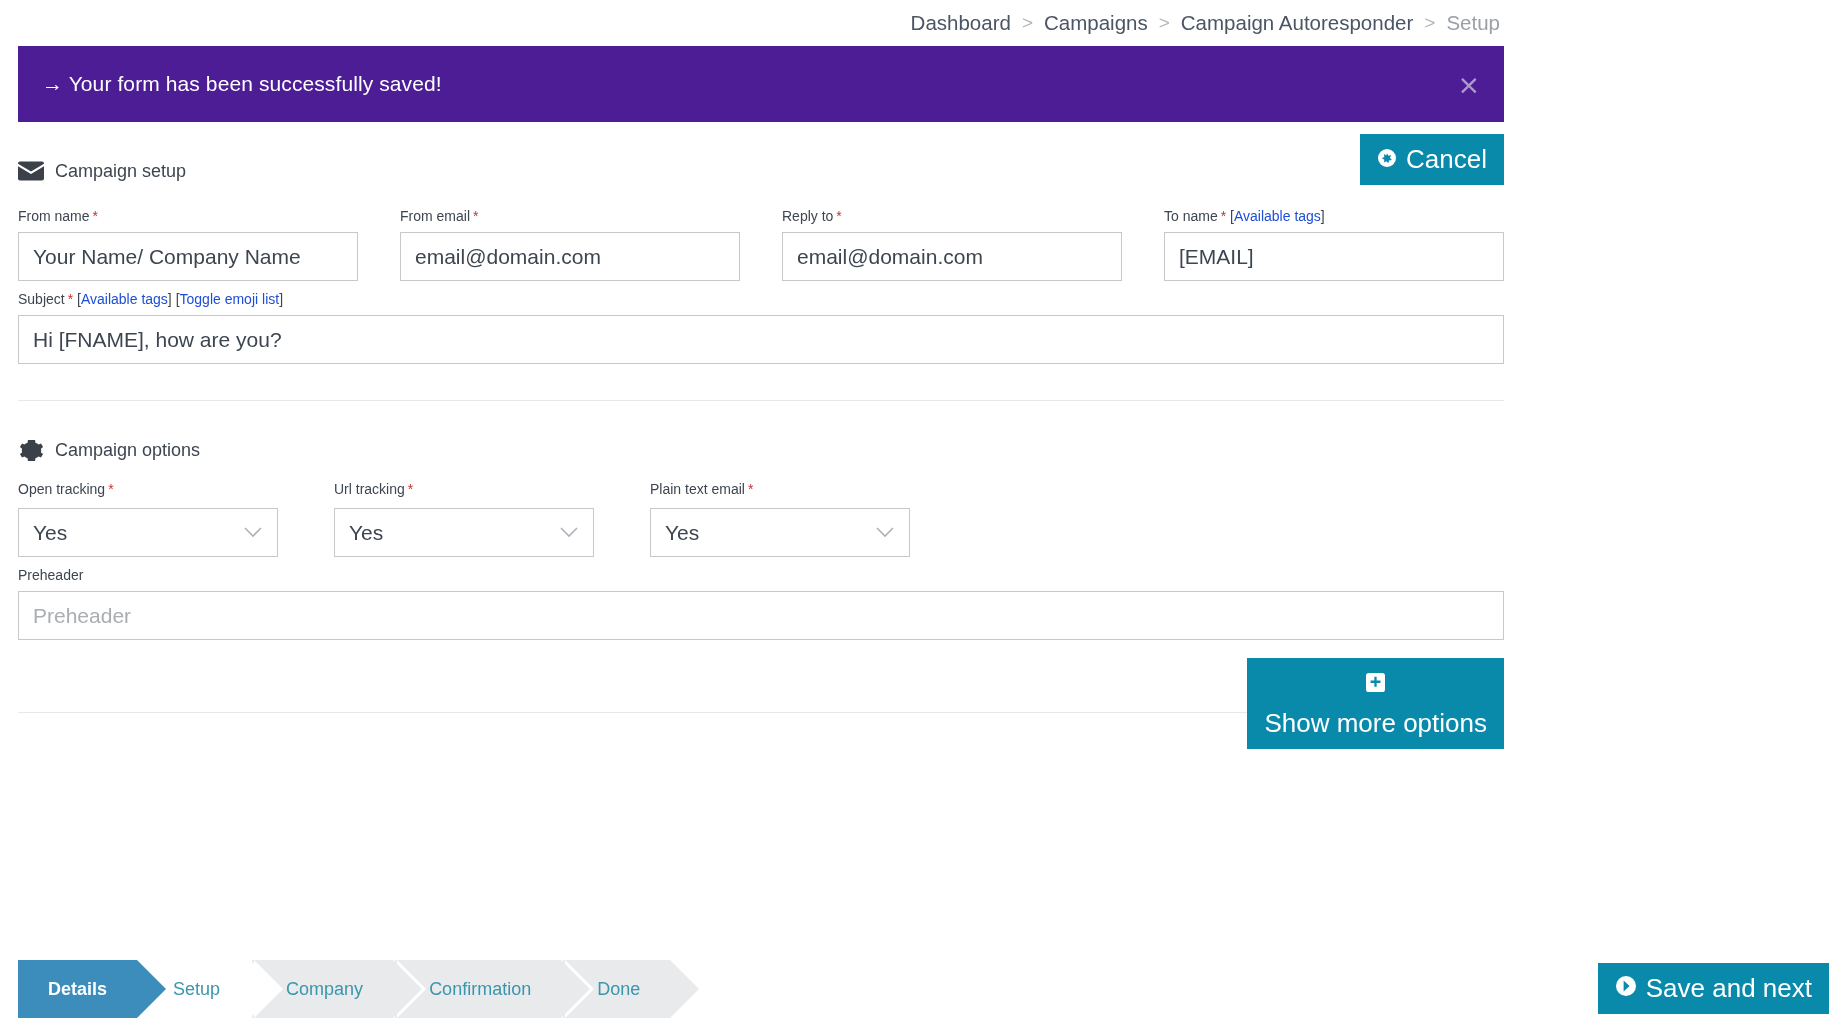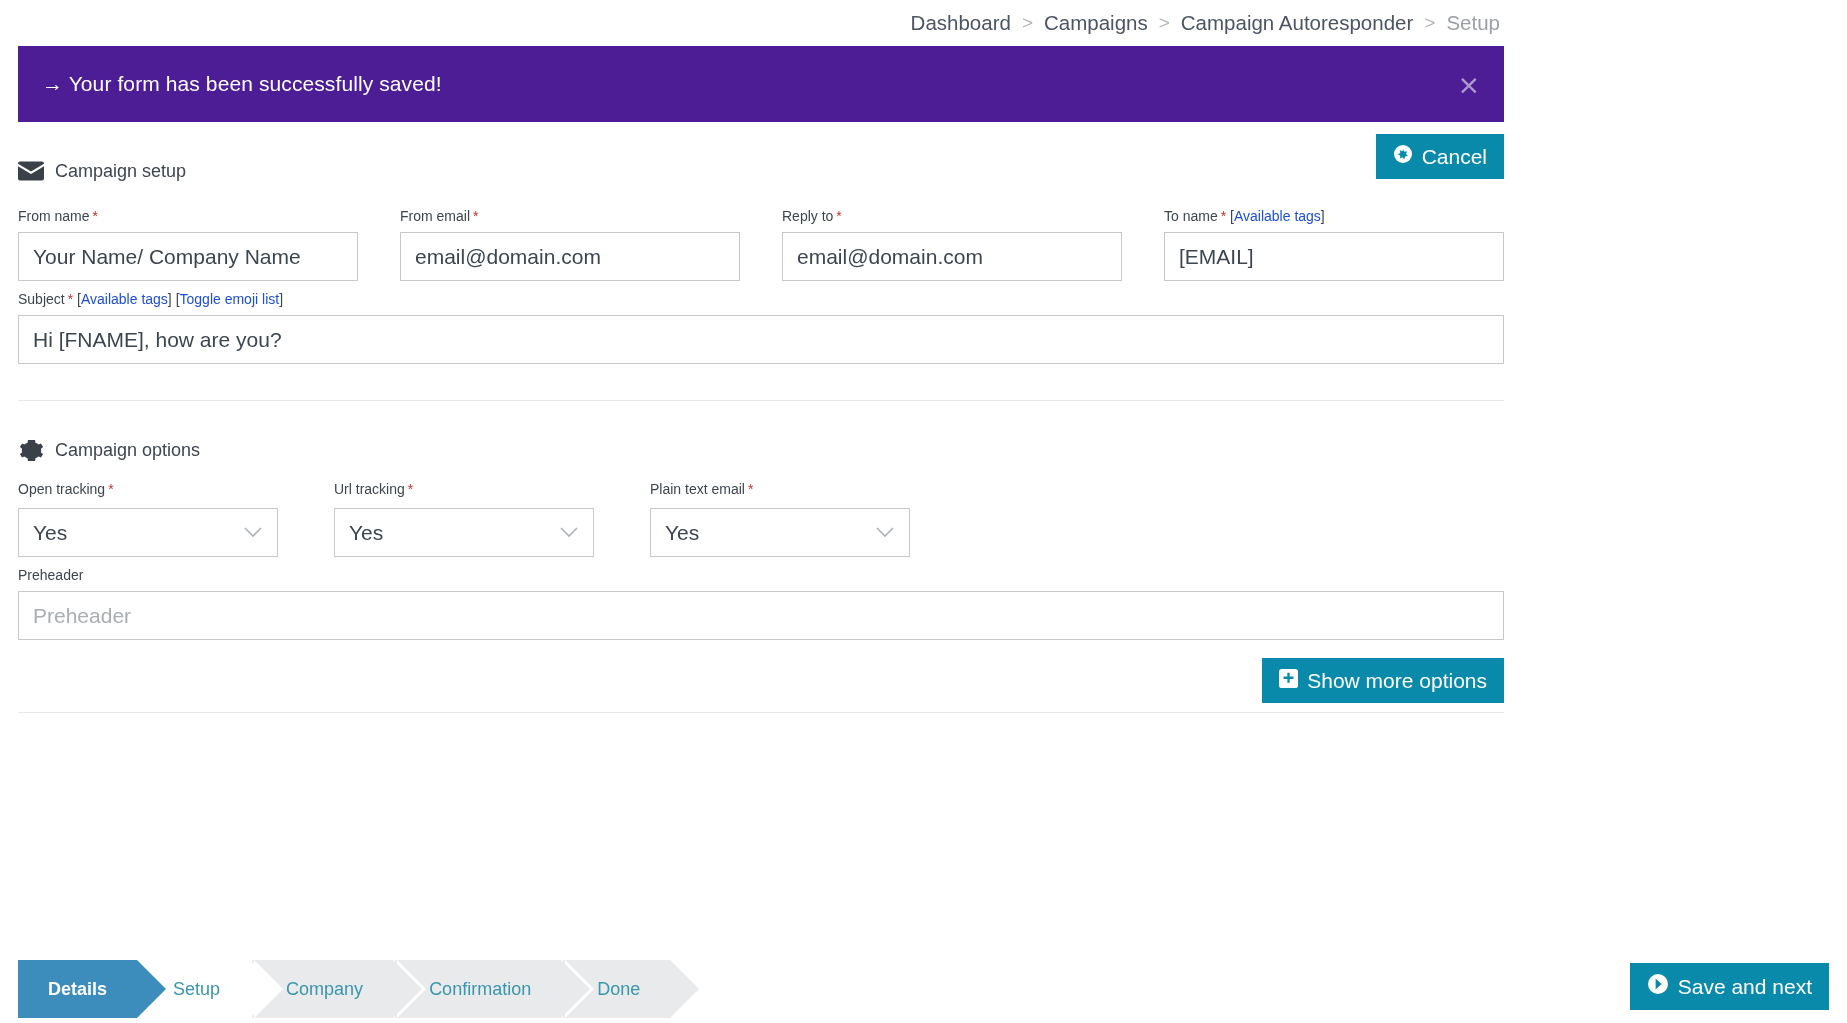--- a/index.html
+++ b/index.html
@@ -58,21 +58,21 @@
     display: inline-flex; align-items: center; justify-content: center;
     color: #3b4148;
   }
   .section-head .ttl { font-size: 18px; color: #3d4650; font-weight: 400; }
 
   .head-row { position: relative; }
   .btn {
     display: inline-flex; align-items: center; gap: 9px;
     background: #0a8aab; color: #ffffff;
     border: none; cursor: pointer;
-    font-size: 21px;
+    font-size: 26px;
     padding: 10px 17px;
     font-family: "Liberation Sans", sans-serif;
     line-height: 1.2;
   }
   .btn svg { flex: 0 0 auto; }
   #cancel-btn { position: absolute; right: 18px; top: -10px; }
 
   
   .form { padding: 0 18px; }
   .row { display: flex; gap: 42px; margin-top: 10px; }
@@ -275,21 +275,21 @@
 
     <div class="row">
       <div class="field">
         <label class="label">Preheader</label>
         <input class="ctrl full" type="text" placeholder="Preheader" style="">
       </div>
     </div>
 
     <div class="spacer"></div>
     <div style="position:relative; height:56px;">
-      <button class="btn" style="position:absolute; right:0; top:8px;">
+      <button class="btn" style="position:absolute; right:0; top:8px;flex-direction:column;">
         <span>
           <svg width="19" height="19" viewBox="0 0 20 20">
               <rect x="0" y="0" width="20" height="20" rx="3" fill="#ffffff"></rect>
               <path d="M8.8 4h2.4v4h4v2.4h-4v4H8.8v-4h-4V8h4z" fill="#0a8aab"></path>
             </svg>
         </span>
         <span>Show more options</span>
       </button>
     </div>
   </div>

